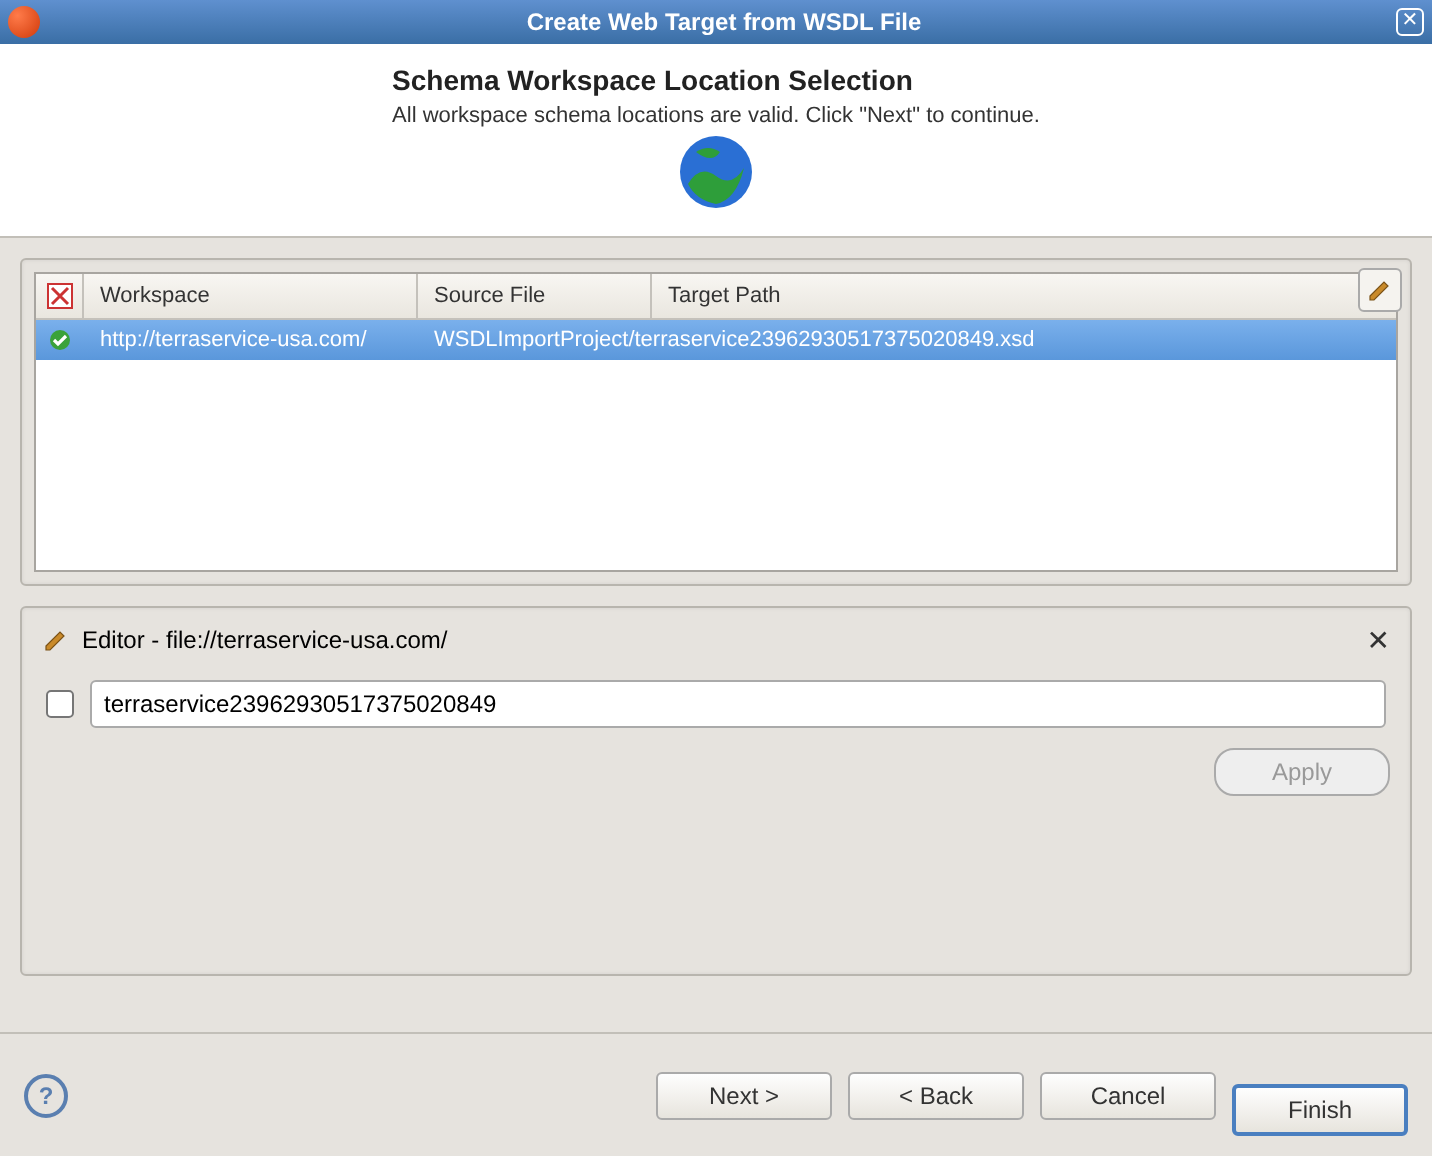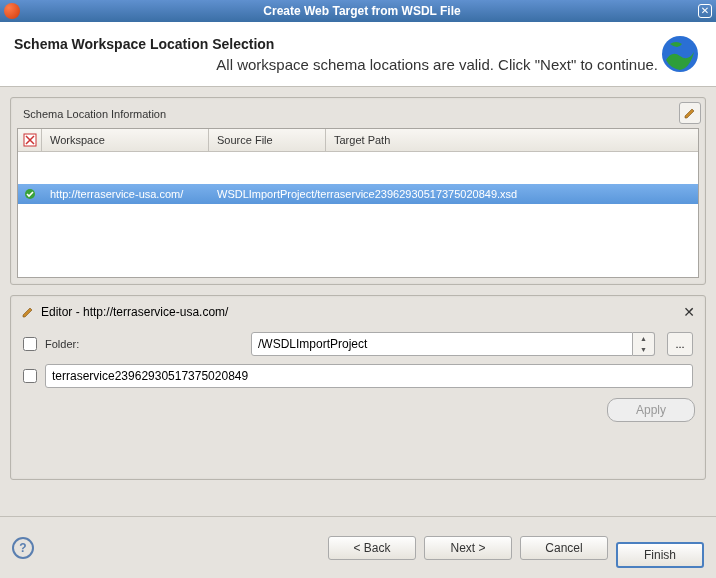--- a/index.html
+++ b/index.html
@@ -1,35 +1,35 @@
 <!DOCTYPE html>
 <html><head>
 <meta charset="utf-8">
 <style>
 * { box-sizing: border-box; margin: 0; padding: 0; font-family: "Liberation Sans", Arial, sans-serif; font-size: 12px; }
 body { background: #e6e3de; width: 716px; height: 578px; overflow: hidden; }
 .titlebar { background: linear-gradient(to bottom, #5f90cf 0%, #3a6ea5 100%); height: 22px; display: flex; align-items: center; color: #fff; padding: 0 4px; }
 .titlebar .icon { width: 16px; height: 16px; background: radial-gradient(circle at 30% 30%, #ff7b4a, #d13a0a); border-radius: 50%; margin-right: 6px; }
 .titlebar .title { flex: 1; text-align: center; font-weight: bold; }
 .titlebar .close { width: 14px; height: 14px; border: 1px solid #fff; border-radius: 3px; display:flex; align-items:center; justify-content:center; color:#fff; font-size:10px; line-height:1; }
-.header { background: #fff; border-bottom: 1px solid #c2bfb8; padding: 10px 14px; display:flex; align-items:center; }
+.header { background: #fff; border-bottom: 1px solid #c2bfb8; padding: 10px 14px; display:flex; align-items:center;flex-direction:column; }
 .header .htext { flex:1; }
 .header h1 { font-size: 14px; font-weight: bold; margin-bottom: 4px; color:#222; }
-.header p { font-size: 15px; color:#333;text-align:right; }
+.header p { font-size: 11px; color:#333;text-align:right; }
 .globe { width: 44px; height: 44px; }
 .content { padding: 10px; }
 .panel { background: #e6e3de; border: 1px solid #b8b5ae; border-radius: 3px; padding: 6px; margin-bottom: 10px; box-shadow: inset 0 0 2px rgba(0,0,0,0.08); position: relative; }
 .panel-title { font-size: 11px; color:#333; padding: 4px 6px 8px 6px; display:flex; align-items:center; gap:6px; }
 .panel .top-btn { position:absolute; top:4px; right:4px; width:22px; height:22px; border:1px solid #aaa; border-radius:3px; background:#f5f3ef; display:flex; align-items:center; justify-content:center; }
 .table-wrap { border:1px solid #a8a5a0; background:#fff; height: 150px; overflow:hidden; }
 .thead { display:flex; background:linear-gradient(to bottom,#f8f6f2,#e9e6df); border-bottom:1px solid #c4c1bb; }
 .thead .icn { width:24px; border-right:1px solid #c4c1bb; display:flex; align-items:center; justify-content:center; height:22px; }
 .thead .th { padding:4px 8px; border-right:1px solid #c4c1bb; font-size:11px; color:#333; height:22px; display:flex; align-items:center; }
 .th.ns{ width:167px; } .th.sf{ width:117px; } .th.tp{ flex:1; border-right:none; }
-.trow { display:flex; background:linear-gradient(to bottom,#7ab0ec,#5a97db); color:#fff; height:20px; align-items:center;margin-top:32px; }
+.trow { display:flex; background:linear-gradient(to bottom,#7ab0ec,#5a97db); color:#fff; height:20px; align-items:center; }
 .trow .icn { width:24px; display:flex; align-items:center; justify-content:center; }
 .trow .td { padding:2px 8px; font-size:11px; white-space:nowrap; overflow:hidden; }
 .td.ns{ width:167px; } .td.sf{ width:117px; } .td.tp{ flex:1; }
 .editor-head { display:flex; align-items:center; padding:2px 4px 8px 4px; gap:6px; }
 .editor-head .x { margin-left:auto; font-size:14px; color:#333; cursor:pointer; }
 .form-row { display:flex; align-items:center; gap:8px; padding:4px 6px; }
 .form-row input[type=checkbox]{ width:14px; height:14px; }
 .form-row label { font-size:11px; color:#333; width:198px; }
 .combo { flex:1; display:flex; }
 .combo input { flex:1; border:1px solid #aaa; border-radius:3px 0 0 3px; padding:4px 6px; font-size:12px; background:#fff; height:24px; }
@@ -63,21 +63,20 @@
   <svg class="globe" viewBox="0 0 44 44">
     <circle cx="22" cy="22" r="18" fill="#2a6fd4"></circle>
     <path d="M8 28 Q14 18 22 24 Q30 30 36 20 Q32 36 22 38 Q12 36 8 28 Z" fill="#2e9e3a"></path>
     <path d="M12 12 Q18 8 24 12 Q20 18 12 12 Z" fill="#2e9e3a"></path>
   </svg>
 </div>
 
 <div class="content">
 
   <div class="panel">
-    <div class="panel-title">Schema Location Information</div>
     <button class="top-btn">
       <svg class="small-icon" viewBox="0 0 14 14">
           <path d="M2 10 L9 3 L11 5 L4 12 L2 12 Z" fill="#c98a2a" stroke="#7a5217" stroke-width="0.6"></path>
         </svg>
     </button>
     <div class="table-wrap">
       <div class="thead">
         <div class="icn">
           <svg class="small-icon" viewBox="0 0 14 14">
               <rect x="1" y="1" width="12" height="12" fill="#fff" stroke="#c33"></rect>
@@ -99,48 +98,36 @@
         <div class="td tp">WSDLImportProject/terraservice23962930517375020849.xsd</div>
       </div>
     </div>
   </div>
 
   <div class="panel editor">
     <div class="editor-head">
       <svg class="small-icon" viewBox="0 0 14 14">
           <path d="M2 10 L9 3 L11 5 L4 12 L2 12 Z" fill="#c98a2a" stroke="#7a5217" stroke-width="0.6"></path>
         </svg>
-      <span>Editor - http://terraservice-usa.com/</span>
+      <span>Editor - file://terraservice-usa.com/</span>
       <span class="x">✕</span>
     </div>
 
-    <div class="form-row">
-      <input type="checkbox" style="">
-      <label>Folder:</label>
-      <div class="combo">
-        <input type="text" value="/WSDLImportProject" style="">
-        <div class="spin">
-            <span>▲</span>
-            <span>▼</span>
-          </div>
-      </div>
-      <button class="browse">...</button>
-    </div>
 
     <div class="form-row">
       <input type="checkbox" style="">
       <input class="name-input" type="text" value="terraservice23962930517375020849" style="">
     </div>
 
     <div class="apply-row">
       <button class="btn disabled">Apply</button>
     </div>
   </div>
 
 </div>
 
 <div class="footer">
   <div class="help">?</div>
+  <button class="btn">Next &gt;</button>
   <button class="btn">&lt; Back</button>
-  <button class="btn">Next &gt;</button>
   <button class="btn">Cancel</button>
   <button class="btn primary">Finish</button>
 </div>
 
 </body></html>

